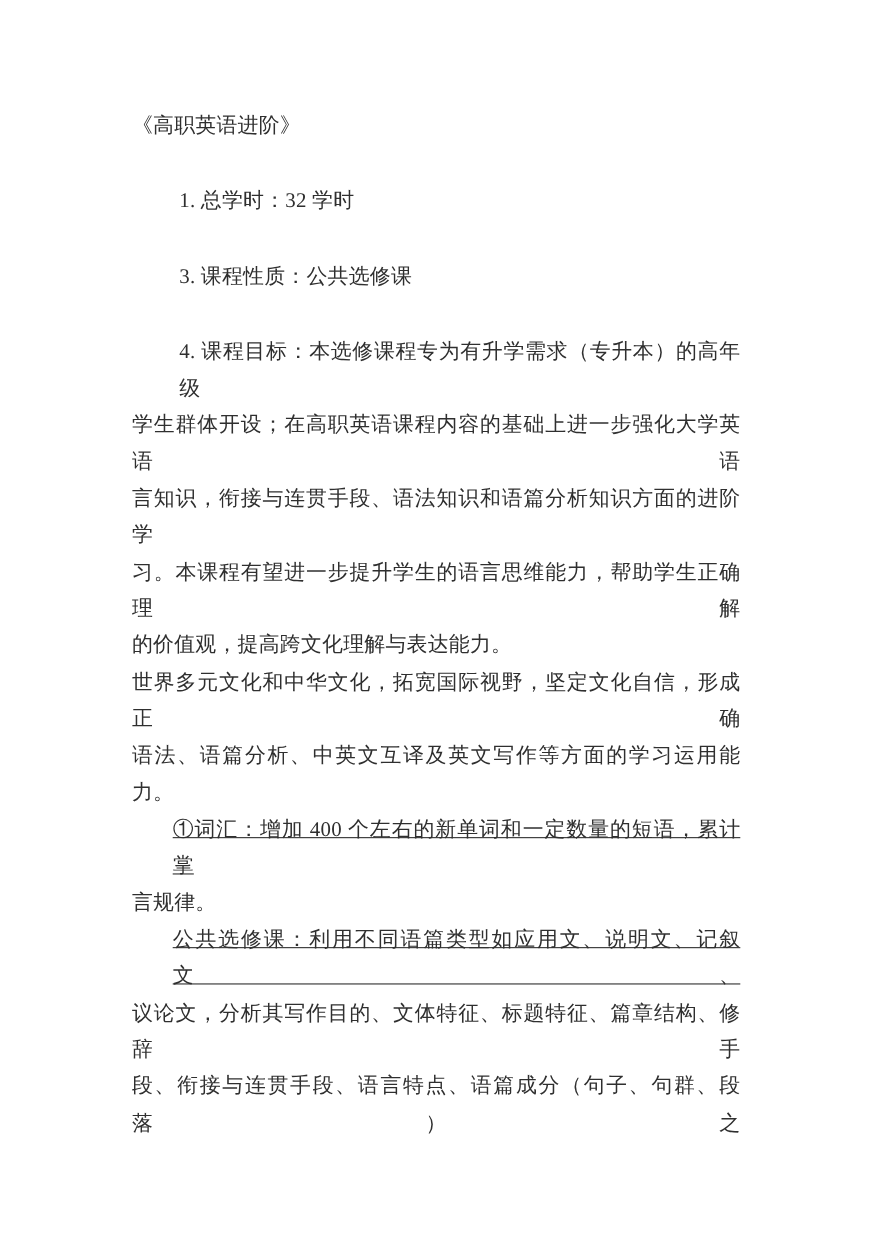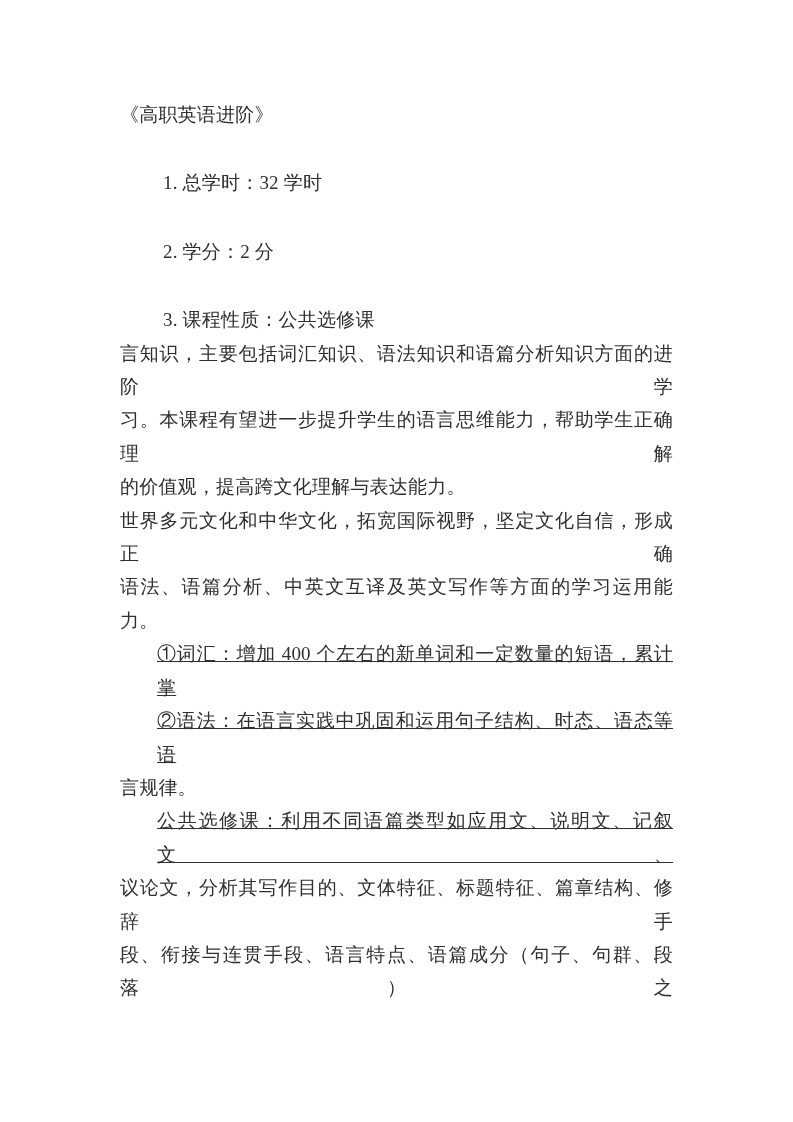--- a/index.html
+++ b/index.html
@@ -50,39 +50,37 @@
 
 <div class="page">
   <div class="content">
       <div class="para">
         <div class="line">《高职英语进阶》</div>
       </div>
       <div class="para">
         <div class="line ind-num">1. 总学时：32 学时</div>
       </div>
       <div class="para">
-        <div class="line ind-num">2. 学分：2 分</div>
-      </div>
-      <div class="para">
         <div class="line ind-num">3. 课程性质：公共选修课</div>
       </div>
       <div class="para">
-        <div class="line fill">言知识，主要包括词汇知识、语法知识和语篇分析知识方面的进阶学</div>
+        <div class="line ind-num fill">4. 课程目标：本选修课程专为有升学需求（专升本）的高年级</div>
+        <div class="line fill">学生群体开设；在高职英语课程内容的基础上进一步强化大学英语语</div>
+        <div class="line fill">言知识，衔接与连贯手段、语法知识和语篇分析知识方面的进阶学</div>
         <div class="line fill">习。本课程有望进一步提升学生的语言思维能力，帮助学生正确理解</div>
         <div class="line">的价值观，提高跨文化理解与表达能力。</div>
         <div class="line fill">世界多元文化和中华文化，拓宽国际视野，坚定文化自信，形成正确</div>
       </div>
       <div class="para">
         <div class="line">语法、语篇分析、中英文互译及英文写作等方面的学习运用能力。</div>
       </div>
       <div class="para">
         <div class="line ind-circ fill">①词汇：增加 400 个左右的新单词和一定数量的短语，累计掌</div>
       </div>
       <div class="para">
-        <div class="line ind-circ fill">②语法：在语言实践中巩固和运用句子结构、时态、语态等语</div>
         <div class="line">言规律。</div>
       </div>
       <div class="para">
         <div class="line ind-circ fill">公共选修课：利用不同语篇类型如应用文、说明文、记叙文、</div>
         <div class="line fill">议论文，分析其写作目的、文体特征、标题特征、篇章结构、修辞手</div>
         <div class="line fill">段、衔接与连贯手段、语言特点、语篇成分（句子、句群、段落）之</div>
       </div>
     </div>
 </div>
 

